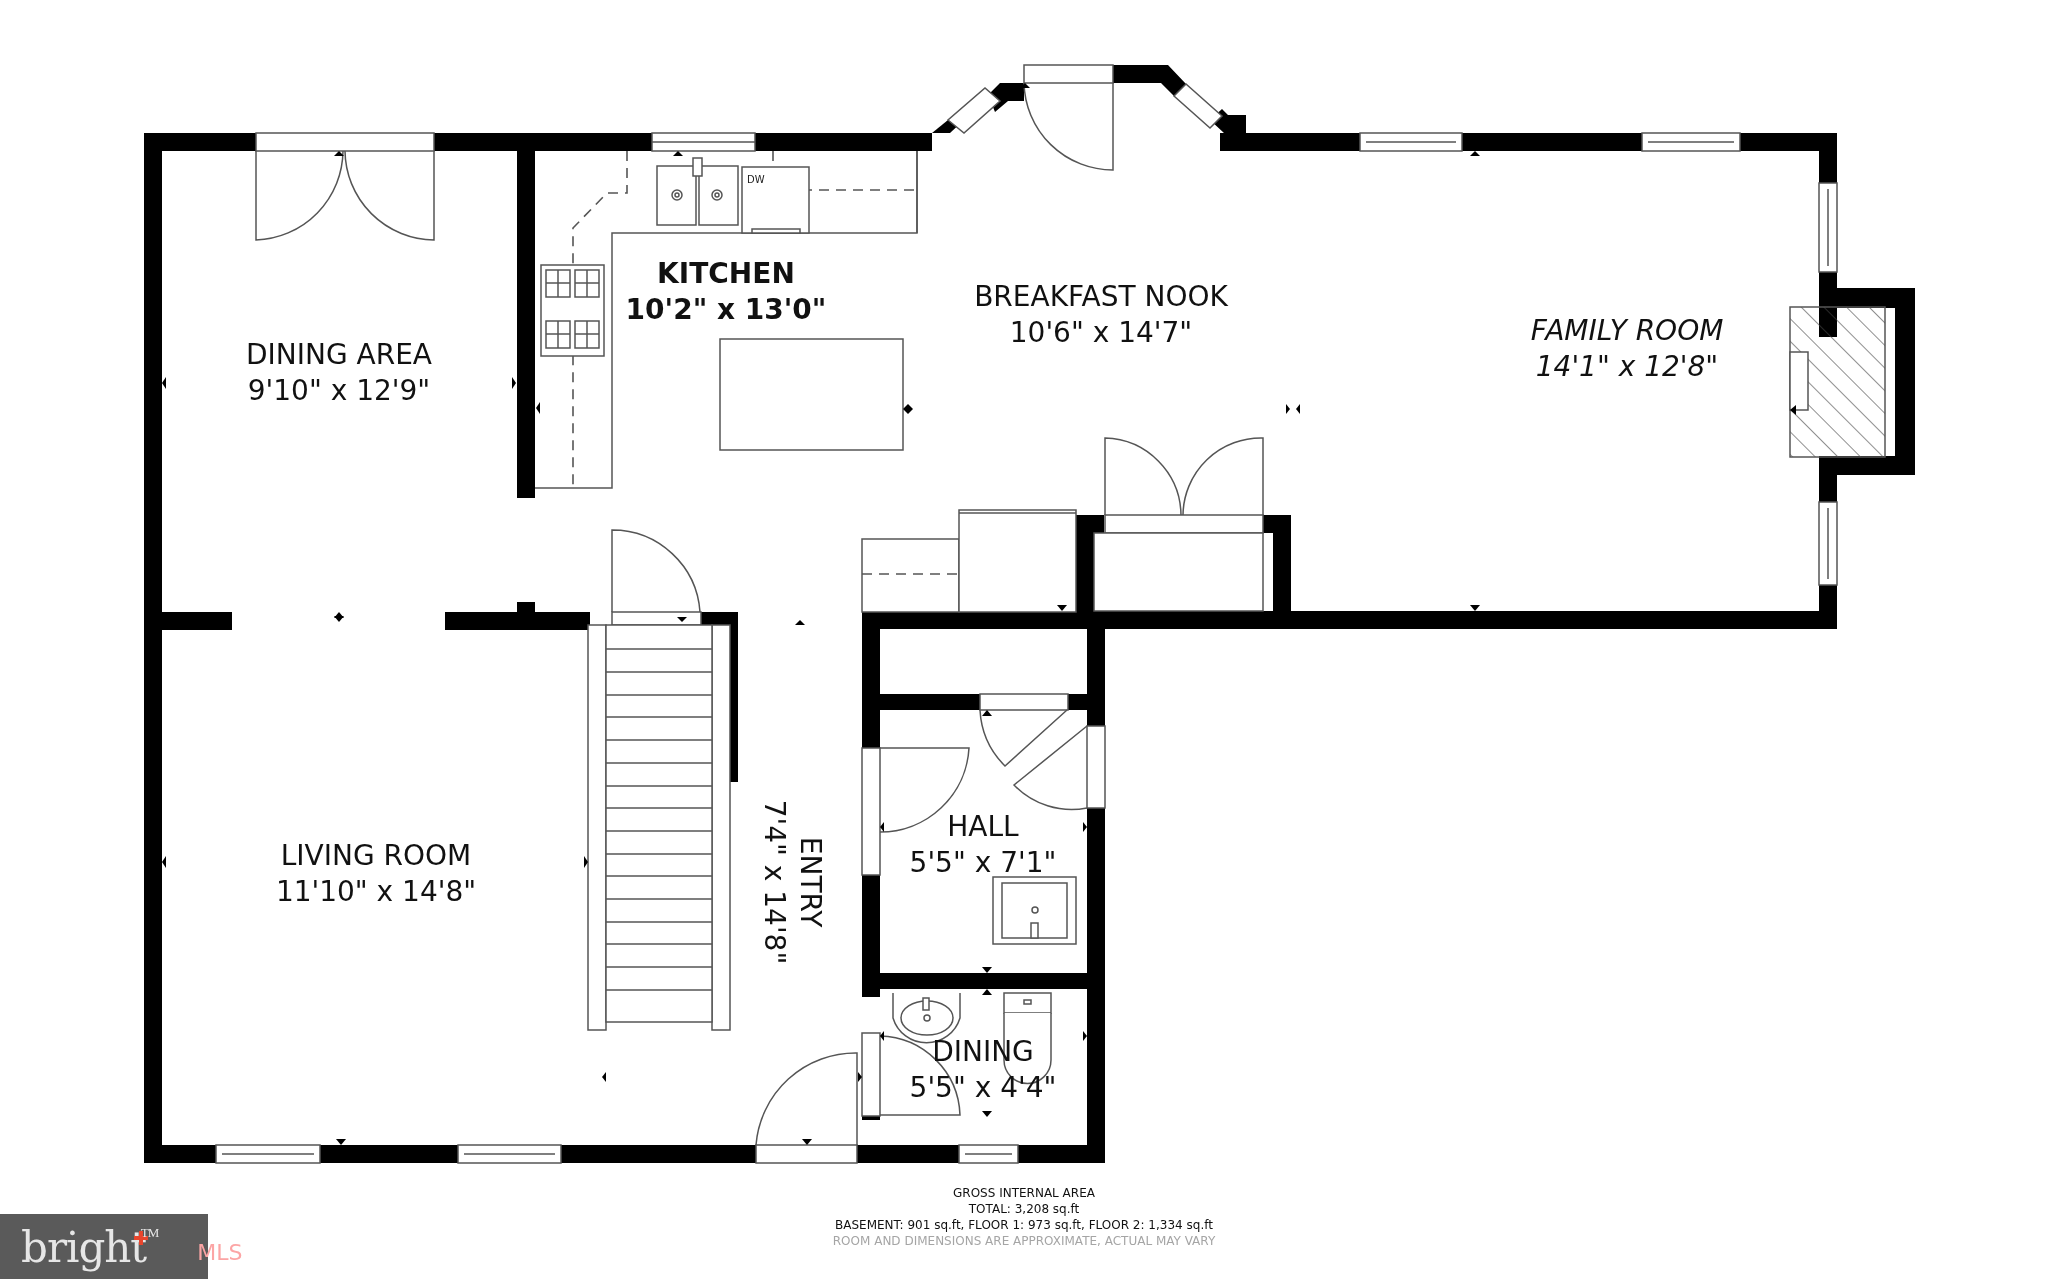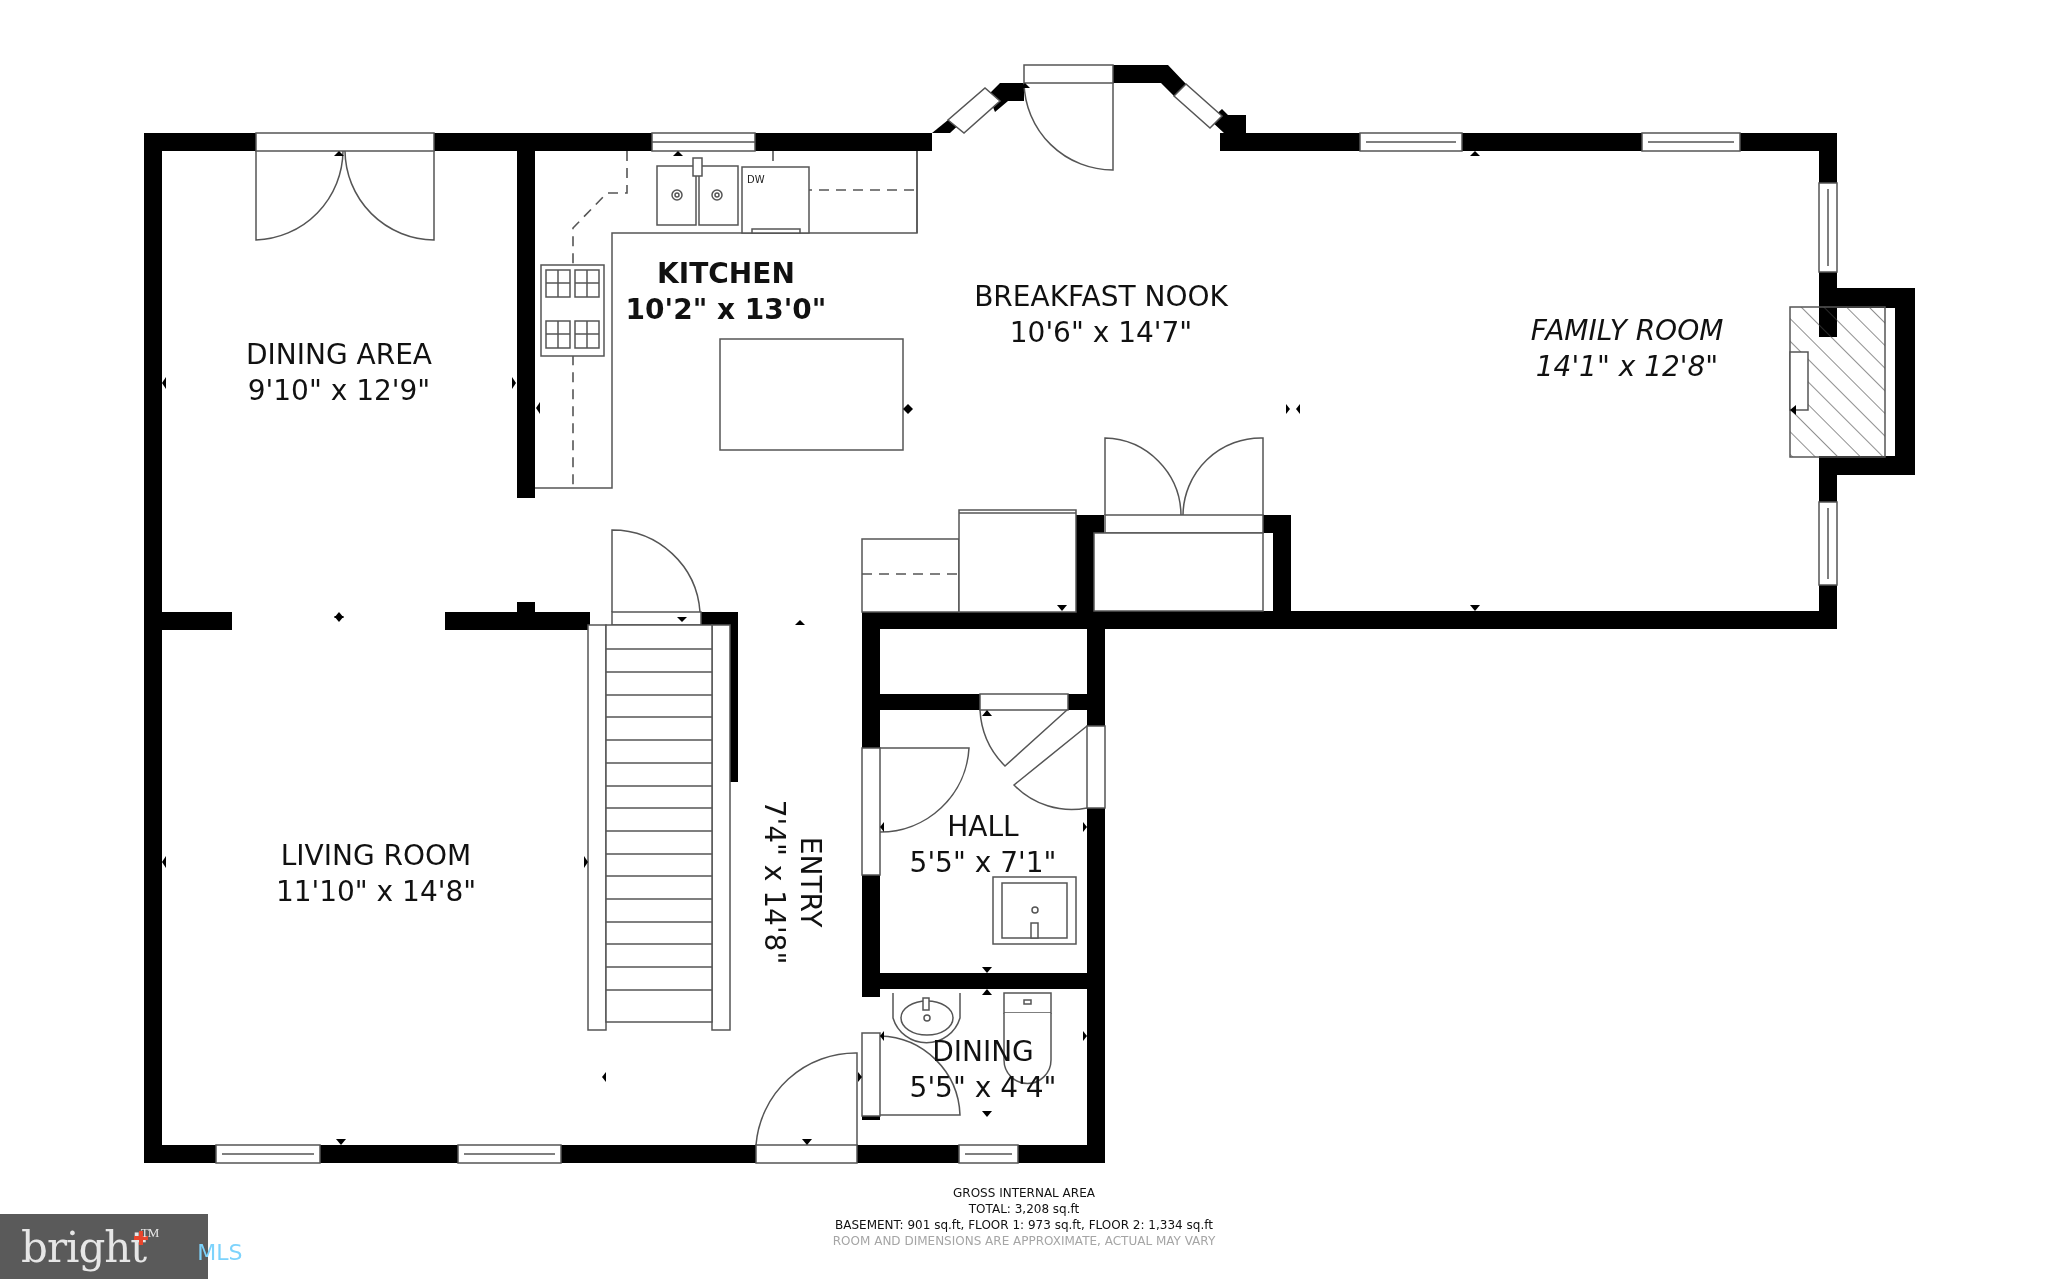--- a/index.html
+++ b/index.html
@@ -18,21 +18,21 @@
   .entry-label { transform: translate(-50%, -50%) rotate(90deg); }
   .footer { position: absolute; left: 1024px; transform: translateX(-50%); top: 1185px;
             text-align: center; font-family: "DejaVu Sans", sans-serif; font-size: 12px;
             line-height: 16px; color: #111; white-space: nowrap; }
   .footer .disclaimer { color: #a5a5a5; }
   .logo { position: absolute; left: 0; top: 1214px; width: 208px; height: 67px;
           background: #5a5a5a; display: flex; align-items: center; padding-left: 21px;
           box-sizing: border-box; gap: 43px; }
   .logo .bright { font-family: "DejaVu Serif", serif; font-size: 42px; color: #e6e6e6;
                   letter-spacing: -1px; position: relative; }
-  .logo .mls { font-family: "DejaVu Sans", sans-serif; font-size: 22px; color: #7dd3fc;
+  .logo .mls { font-family: "DejaVu Sans", sans-serif; font-size: 22px; color: #fca5a5;
                margin-left: 8px; margin-top: 10px; }
   .logo .tm { position: absolute; font-size: 13px; color: #e6e6e6; top: 2px; right: -12px;
               font-family: Liberation Serif, serif; text-align: center; }
   .logo .plus { position: absolute; right: -2px; top: 8px; width: 14px; height: 14px; }
 </style>
 </head>
 <body>
 
 <svg id="plan" width="2048" height="1279" viewBox="0 0 2048 1279" xmlns="http://www.w3.org/2000/svg">
 

